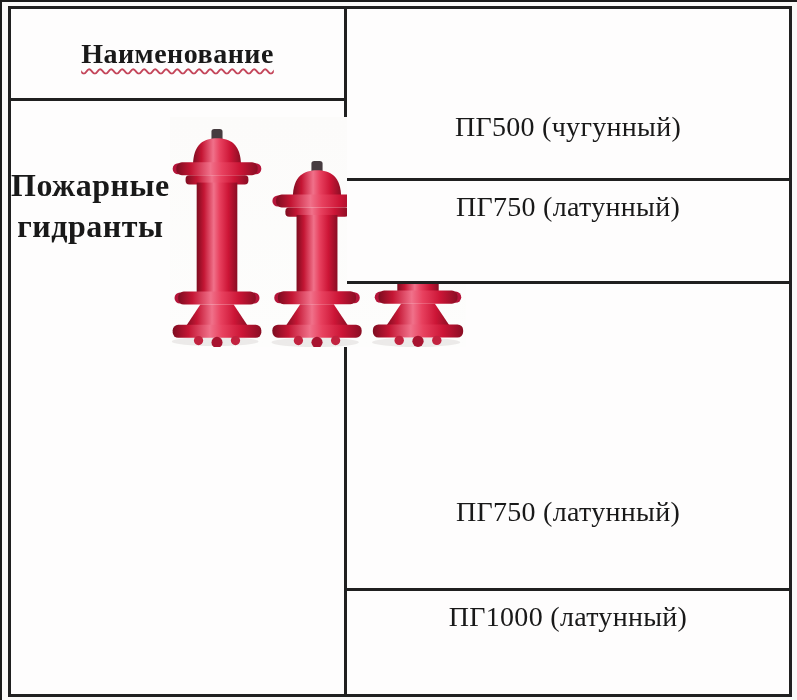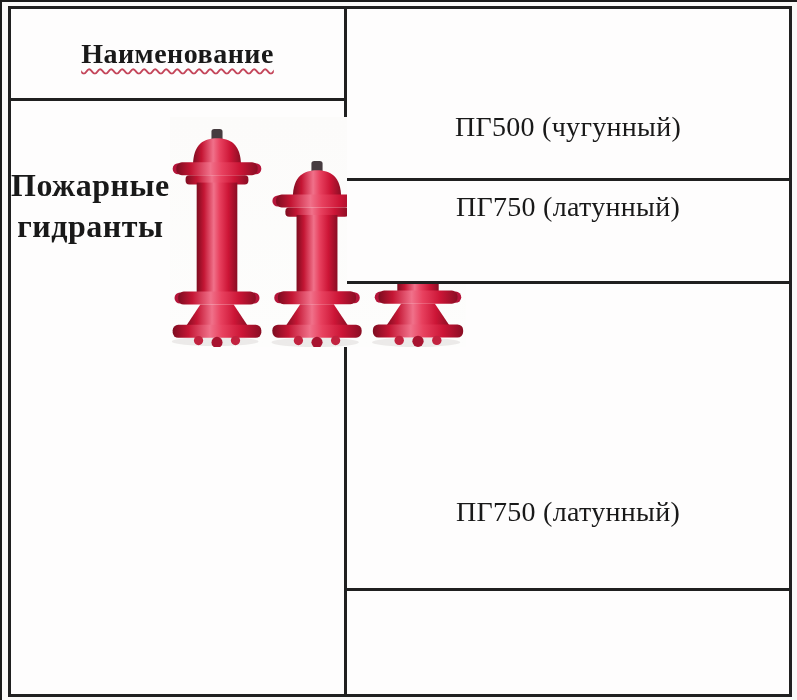--- a/index.html
+++ b/index.html
@@ -163,15 +163,18 @@
 
     <div class="cell size-cell bb" style="grid-row:2">
       <span>ПГ500 (чугунный)</span>
     </div>
     <div class="cell size-cell bb" style="grid-row:3">
       <span>ПГ750 (латунный)</span>
     </div>
     <div class="cell size-cell bb" style="grid-row:6">
       <span>ПГ750 (латунный)</span>
     </div>
+    <div class="cell size-cell" style="grid-row:7">
+      <span>ПГ1000 (латунный)</span>
+    </div>
 
   </div>
 </div>
 
 </body></html>

